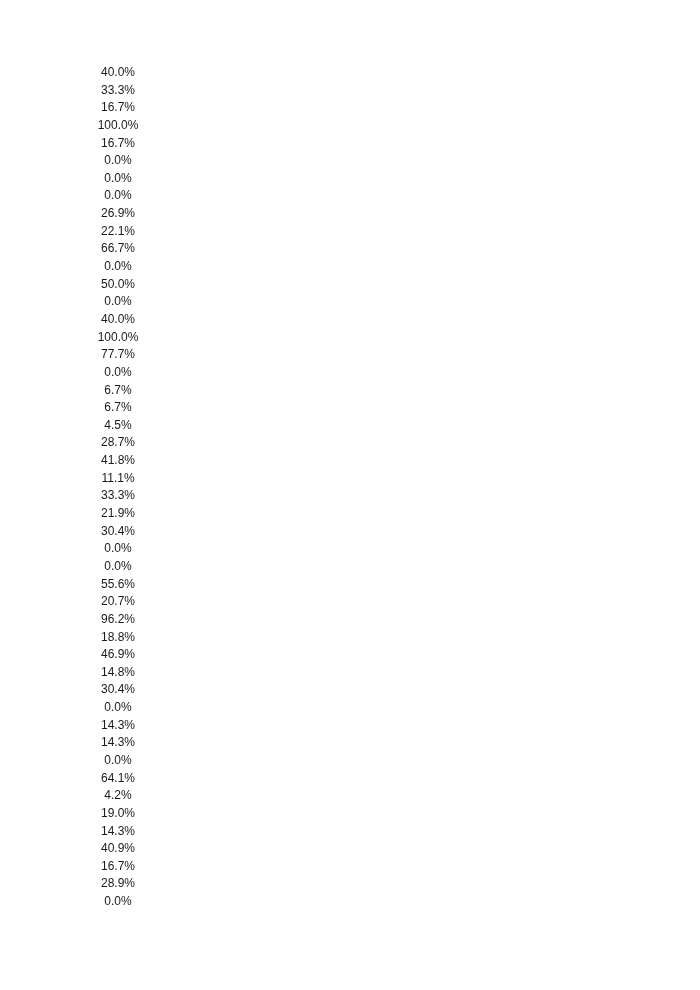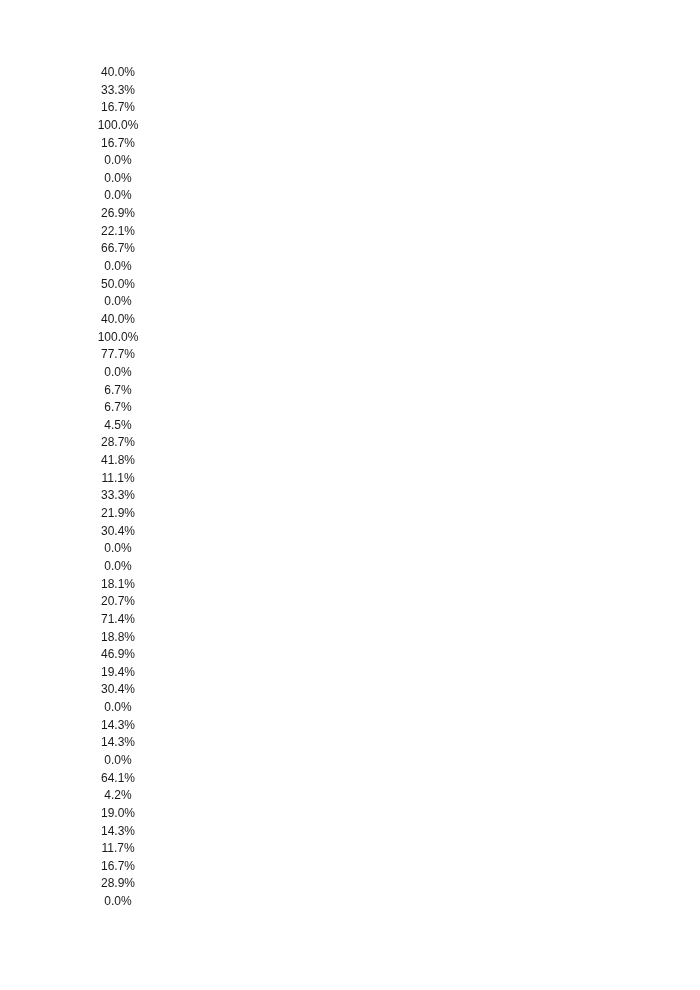--- a/index.html
+++ b/index.html
@@ -56,32 +56,32 @@
     <div class="percent-row">6.7%</div>
     <div class="percent-row">4.5%</div>
     <div class="percent-row">28.7%</div>
     <div class="percent-row">41.8%</div>
     <div class="percent-row">11.1%</div>
     <div class="percent-row">33.3%</div>
     <div class="percent-row">21.9%</div>
     <div class="percent-row">30.4%</div>
     <div class="percent-row">0.0%</div>
     <div class="percent-row">0.0%</div>
-    <div class="percent-row">18.1%</div>
+    <div class="percent-row">55.6%</div>
     <div class="percent-row">20.7%</div>
-    <div class="percent-row">71.4%</div>
+    <div class="percent-row">96.2%</div>
     <div class="percent-row">18.8%</div>
     <div class="percent-row">46.9%</div>
-    <div class="percent-row">19.4%</div>
+    <div class="percent-row">14.8%</div>
     <div class="percent-row">30.4%</div>
     <div class="percent-row">0.0%</div>
     <div class="percent-row">14.3%</div>
     <div class="percent-row">14.3%</div>
     <div class="percent-row">0.0%</div>
     <div class="percent-row">64.1%</div>
     <div class="percent-row">4.2%</div>
     <div class="percent-row">19.0%</div>
     <div class="percent-row">14.3%</div>
-    <div class="percent-row">11.7%</div>
+    <div class="percent-row">40.9%</div>
     <div class="percent-row">16.7%</div>
     <div class="percent-row">28.9%</div>
     <div class="percent-row">0.0%</div>
   </div>
 
 </body></html>

